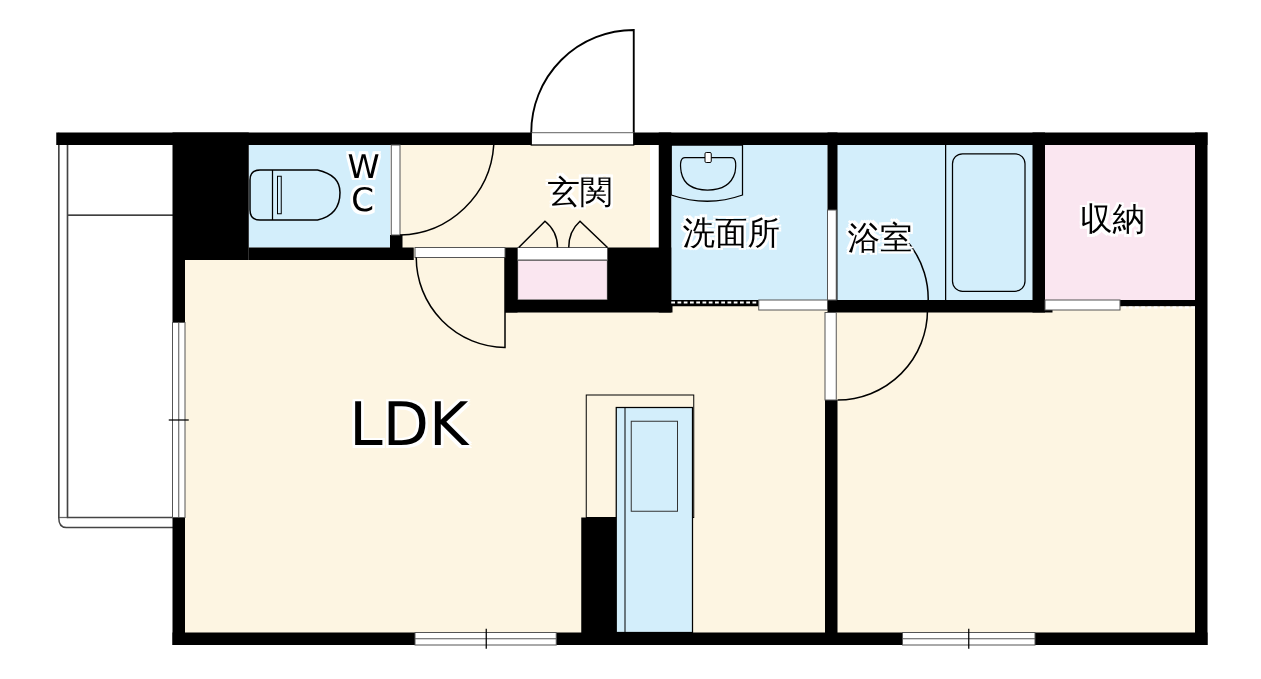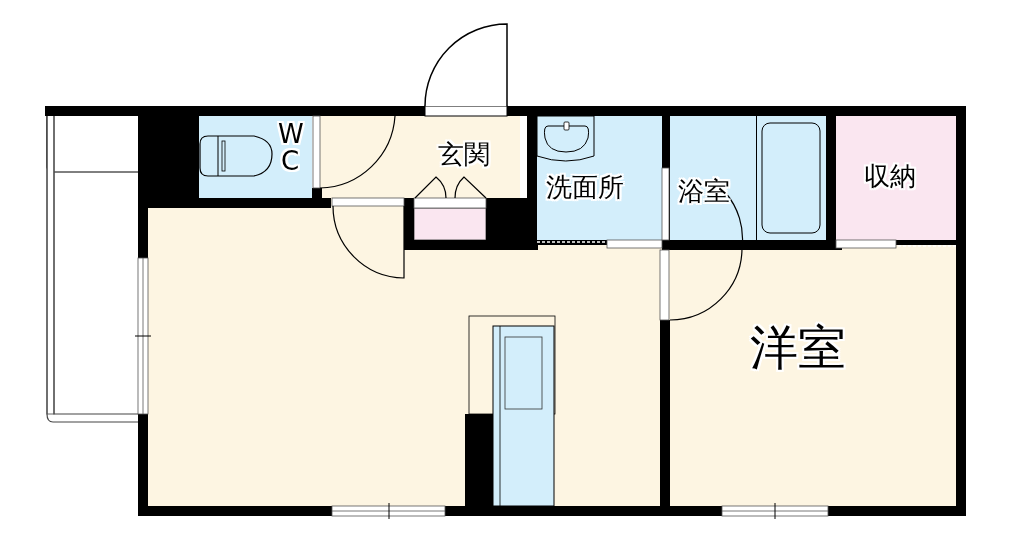--- a/index.html
+++ b/index.html
@@ -133,16 +133,16 @@
 <div class="lbl small" style="left:278px;top:121px;width:24px;font-size:26px;">
   <div>W</div>
   <div>C</div>
 </div>
 <div class="lbl small" style="left:438px;top:141px;text-align:center;">玄関</div>
 <div class="lbl small" style="left:546px;top:174px;">洗面所</div>
 <div class="lbl small" style="left:678px;top:148px;margin-top:30px;">浴室</div>
 <div class="lbl small" style="left:864px;top:163px;">収納</div>
 
 <div class="lbl big" style="left:262px;top:315px;width:130px;">
+  <div>LDK</div>
 </div>
 <div class="lbl big" style="left:728px;top:322px;width:140px;">
-  <div>洋室</div>
 </div>
 
 </body></html>

